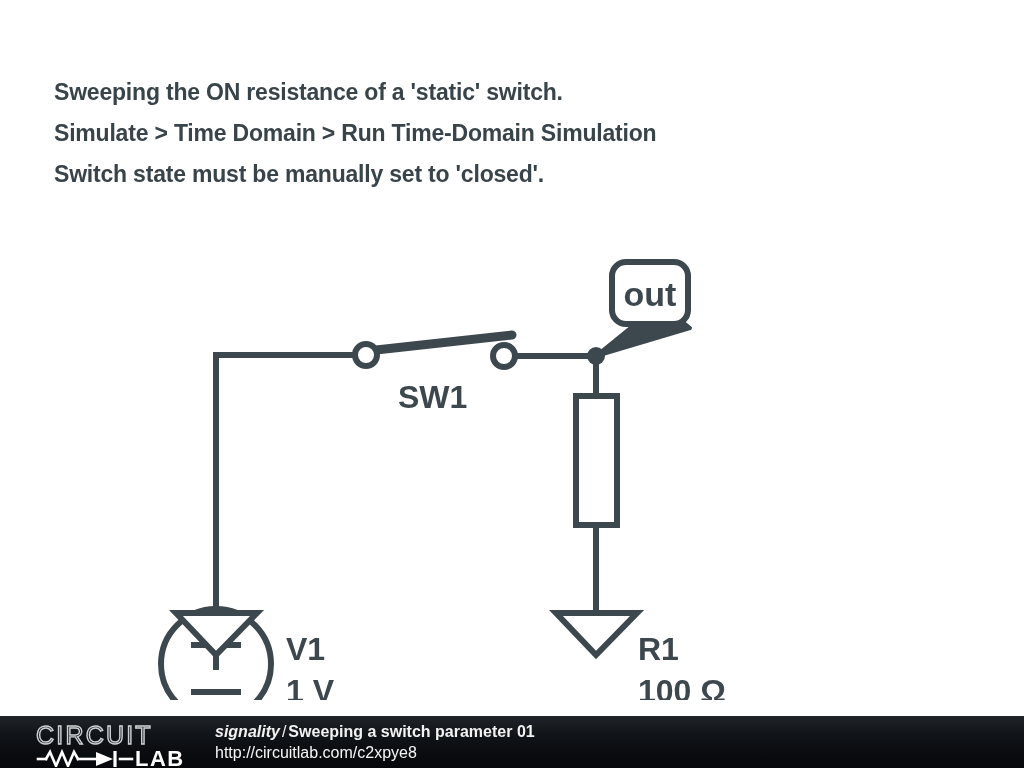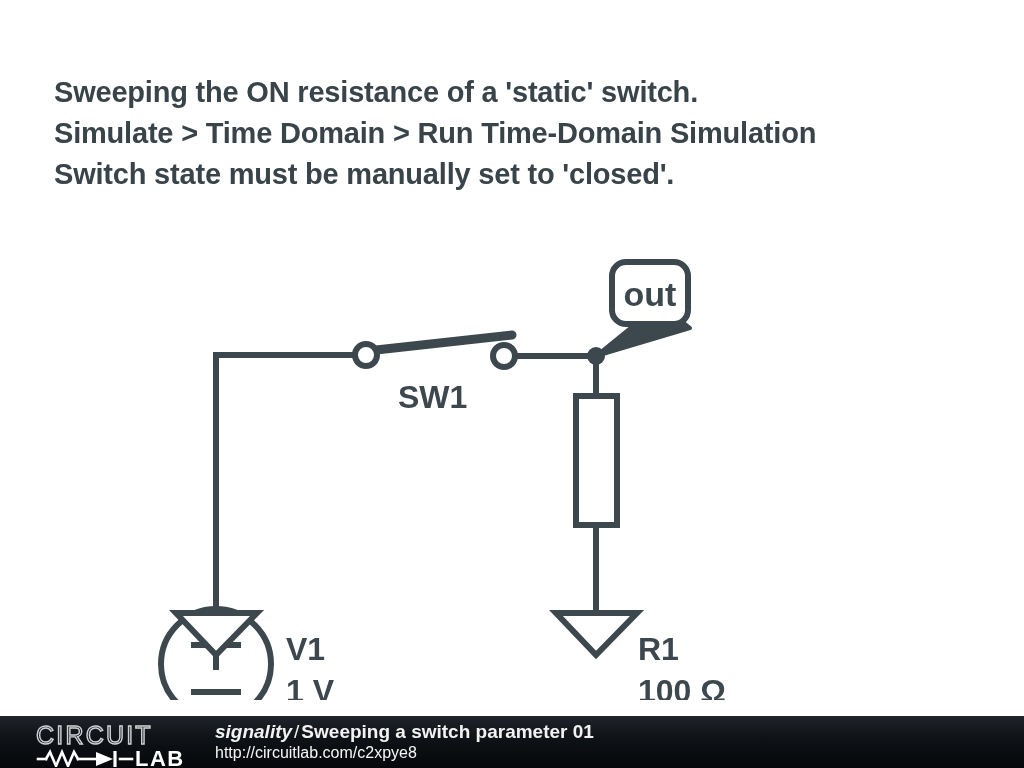--- a/index.html
+++ b/index.html
@@ -18,21 +18,21 @@
   
   #title-block {
     position: absolute;
     left: 54px;
     top: 72px;
     width: 940px;
   }
   .title-line {
     font-family: "Liberation Sans", sans-serif;
     font-weight: bold;
-    font-size: 29px;
+    font-size: 23px;
     line-height: 41px;
     color: #39444a;
     white-space: nowrap;
     letter-spacing: -0.2px;
   }
 
   
   #schematic {
     position: absolute;
     left: 0;
@@ -61,21 +61,21 @@
     width: 168px;
     height: 46px;
   }
   #footer-text {
     position: absolute;
     left: 215px;
     top: 6px;
     color: #ffffff;
   }
   .footer-line1 {
-    font-size: 19px;
+    font-size: 16px;
     line-height: 20px;
     white-space: nowrap;
     color: #f2f2f2;
   }
   .footer-line1 .owner {
     font-style: italic;
     font-weight: bold;
   }
   .footer-line1 .sep {
     font-weight: normal;

